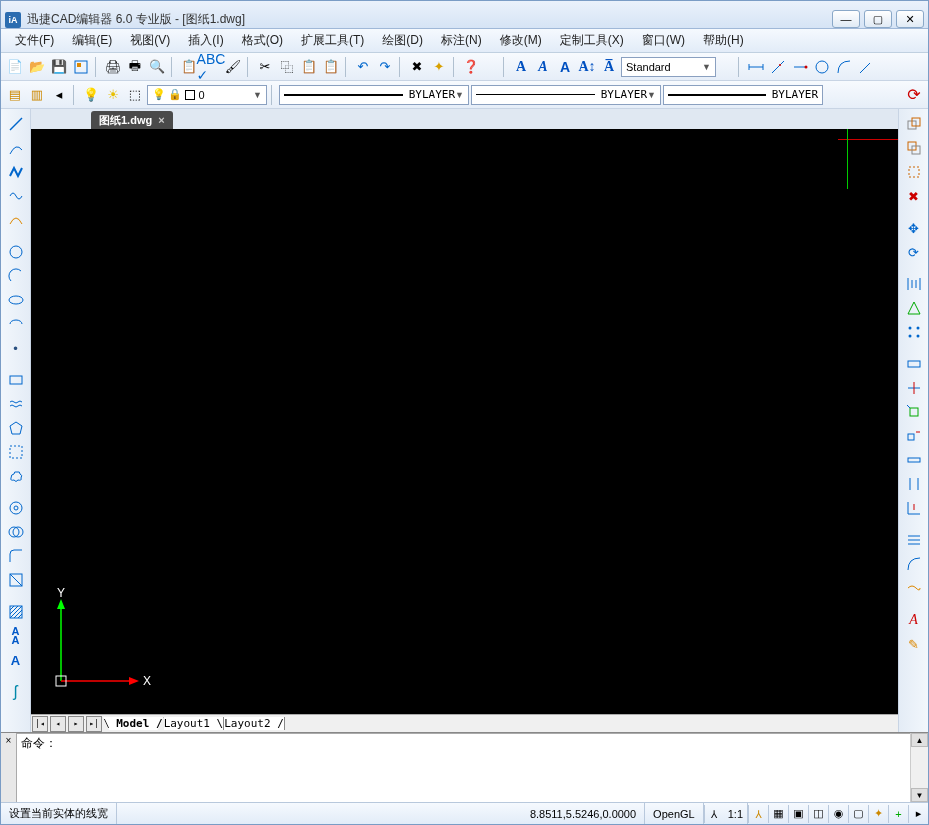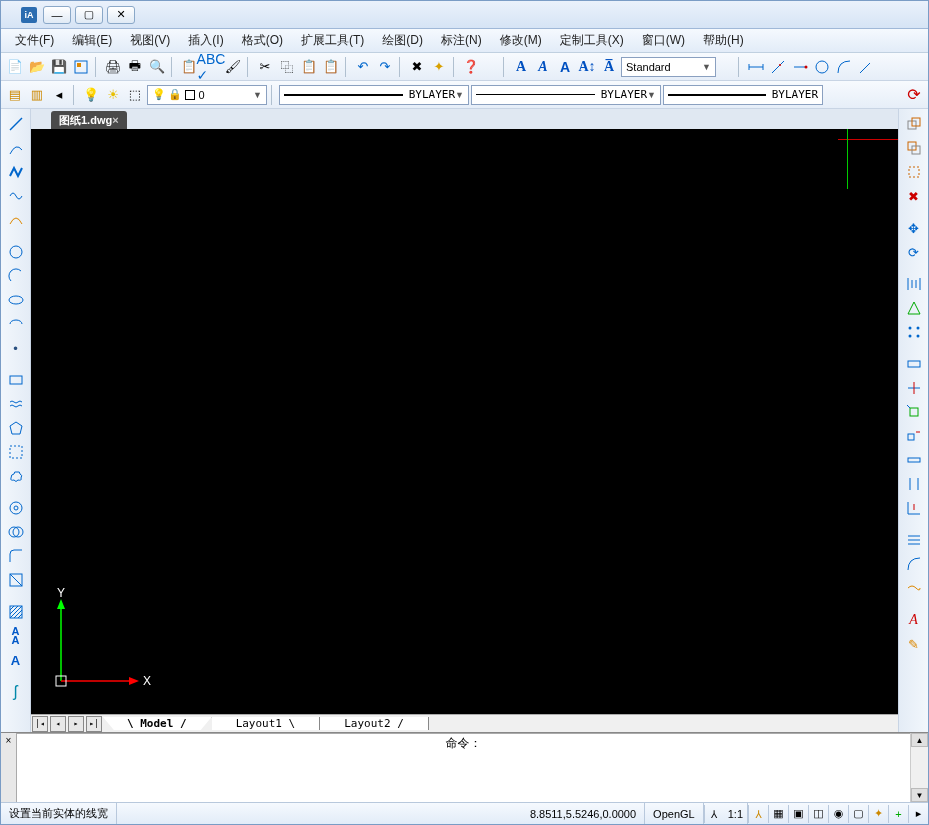--- a/index.html
+++ b/index.html
@@ -1,18 +1,18 @@
 <!DOCTYPE html>
 <html><head>
 <meta charset="utf-8">
 <style>
 * { box-sizing: border-box; margin: 0; padding: 0; }
 body { font-family: "Microsoft YaHei", SimSun, sans-serif; font-size: 12px; background: #e8e8e8; overflow: hidden; width: 929px; height: 825px; }
 .window { width: 929px; height: 825px; border: 1px solid #7a9cc5; background: #f0f0f0; display: flex; flex-direction: column; }
-.titlebar { height: 28px; background: linear-gradient(#eaf1fb, #d6e4f5); display: flex; align-items: center; padding: 0 20px; border-bottom: 1px solid #a0b8d8; }
+.titlebar { height: 28px; background: linear-gradient(#eaf1fb, #d6e4f5); display: flex; align-items: flex-end; padding: 0 4px; border-bottom: 1px solid #a0b8d8; }
 .titlebar .app-icon { width: 16px; height: 16px; background: #2b6cb0; border-radius: 2px; margin-right: 6px; display: flex; align-items: center; justify-content: center; color: #fff; font-size: 9px; font-weight: bold; }
 .titlebar .title { flex: 1; font-size: 12px; color: #333; }
 .win-btns { display: flex; gap: 4px; }
 .win-btn { width: 28px; height: 18px; border: 1px solid #8aa8c8; background: linear-gradient(#fff,#e0eaf5); border-radius: 3px; display: flex; align-items: center; justify-content: center; font-size: 11px; cursor: pointer; }
 .menubar { height: 24px; background: linear-gradient(#f5f9fe,#e2ecf8); display: flex; align-items: center; padding: 0 6px; gap: 2px; border-bottom: 1px solid #c0d0e0; }
 .menu-item { padding: 2px 8px; cursor: pointer; font-size: 12px; color: #222; }
 .toolbar-row { height: 28px; background: linear-gradient(#f7fafe,#e6eef8); display: flex; align-items: center; padding: 0 4px; gap: 2px; border-bottom: 1px solid #c8d4e4; }
 .toolbar-row.layers { height: 28px; }
 .tb-btn { width: 20px; height: 20px; display: flex; align-items: center; justify-content: center; cursor: pointer; border-radius: 2px; font-size: 13px; }
 .tb-sep { width: 4px; height: 20px; border-left: 1px solid #b0c0d0; margin: 0 2px; }
@@ -22,55 +22,56 @@
 .layer-combo { min-width: 120px; display: flex; align-items: center; gap: 3px; }
 .swatch-line { flex: 1; height: 2px; background: #000; }
 .main-area { flex: 1; display: flex; overflow: hidden; }
 .left-tools { width: 30px; background: linear-gradient(90deg,#f2f7fc,#e4ecf6); display: flex; flex-direction: column; align-items: center; padding: 4px 0; gap: 2px; border-right: 1px solid #c8d4e4; }
 .left-tools.far { width: 30px; }
 .tool-btn { width: 22px; height: 22px; display: flex; align-items: center; justify-content: center; cursor: pointer; border-radius: 2px; color: #2a5080; font-size: 13px; }
 .tool-btn.red { color: #c00; }
 .tool-btn.blue { color: #0058c8; font-weight: bold; }
 .center-col { flex: 1; display: flex; flex-direction: column; }
 .tabstrip { height: 20px; background: #e0e8f2; display: flex; align-items: flex-end; padding-left: 20px; }
-.doc-tab { height: 18px; background: #4a4a4a; color: #fff; padding: 0 8px; display: flex; align-items: center; font-size: 11px; border-radius: 3px 3px 0 0; font-weight: bold; }
+.doc-tab { height: 18px; background: #4a4a4a; color: #fff; padding: 0 8px; display: flex; align-items: center; gap: 6px; font-size: 11px; border-radius: 3px 3px 0 0; font-weight: bold; margin-left: 40px; }
 .doc-tab .close-x { color: #ccc; cursor: pointer; font-size: 11px; }
 .canvas { flex: 1; background: #000; position: relative; overflow: hidden; }
 .canvas .cross-h { position: absolute; top: 10px; right: 0; width: 60px; height: 1px; background: #c00; }
 .canvas .cross-v { position: absolute; top: 0; right: 50px; width: 1px; height: 60px; background: #0c0; }
 .ucs { position: absolute; left: 20px; bottom: 20px; }
 .ucs svg { overflow: visible; }
 .model-tabs { height: 18px; background: #f0f0f0; display: flex; align-items: center; font-family: monospace; font-size: 11px; border-top: 1px solid #aaa; }
 .nav-btn { width: 16px; height: 16px; border: 1px solid #888; background: #e8e8e8; margin: 0 1px; display: flex; align-items: center; justify-content: center; font-size: 8px; cursor: pointer; }
-.model-tab { padding: 0 24px; border-right: 1px solid #888; background: #fff; cursor: pointer; position: relative; }
+.model-tab { padding: 0 0; border-right: 1px solid #888; background: #fff; cursor: pointer; position: relative; }
 .model-tab.active { background: #fff; font-weight: bold; }
 .right-tools { width: 30px; background: linear-gradient(90deg,#e4ecf6,#f2f7fc); display: flex; flex-direction: column; align-items: center; padding: 4px 0; gap: 2px; border-left: 1px solid #c8d4e4; }
 .command-area { height: 70px; background: #fff; border-top: 1px solid #888; display: flex; }
 .cmd-close { width: 16px; background: #e8e8e8; border-right: 1px solid #aaa; display: flex; flex-direction: column; align-items: center; padding-top: 2px; }
 .cmd-close span { font-size: 10px; cursor: pointer; }
 .cmd-text { flex: 1; padding: 2px 4px; font-family: SimSun, monospace; font-size: 12px; line-height: 14px; overflow: hidden; white-space: pre; }
-.cmd-input-row { border-top: 1px solid #aaa; padding: 1px 4px; text-align: center; }
+.cmd-input-row { border-top: 1px solid #aaa; padding: 1px 4px; }
 .cmd-scroll { width: 18px; background: #f0f0f0; border-left: 1px solid #ccc; display: flex; flex-direction: column; }
 .scroll-btn { height: 14px; background: #e0e0e0; border: 1px solid #bbb; font-size: 8px; display: flex; align-items: center; justify-content: center; cursor: pointer; }
 .scroll-track { flex: 1; }
 .statusbar { height: 22px; background: linear-gradient(#f5f9fe,#e2ecf8); display: flex; align-items: center; font-size: 11px; border-top: 1px solid #b8c8dc; }
 .status-cell { padding: 0 8px; border-right: 1px solid #b8c8dc; height: 100%; display: flex; align-items: center; }
 .status-spacer { flex: 1; }
 .status-icon { width: 20px; height: 18px; display: flex; align-items: center; justify-content: center; cursor: pointer; border-left: 1px solid #b8c8dc; font-size: 11px; }
 .bylayer-text { font-family: monospace; font-size: 11px; }
 .text-style-btn { font-family: 'Times New Roman', serif; color: #0050c0; font-weight: bold; font-size: 14px; }
 svg.icon { width: 16px; height: 16px; }
 </style>
 </head>
 <body>
 
 <div class="window">
 
   <div class="titlebar">
     <div class="app-icon">iA</div>
+    <div class="title">迅捷CAD编辑器 6.0 专业版  - [图纸1.dwg]</div>
     <div class="win-btns">
       <div class="win-btn">—</div>
       <div class="win-btn">▢</div>
       <div class="win-btn">✕</div>
     </div>
   </div>
 
   <div class="menubar">
     <div class="menu-item">文件(F)</div>
     <div class="menu-item">编辑(E)</div>

